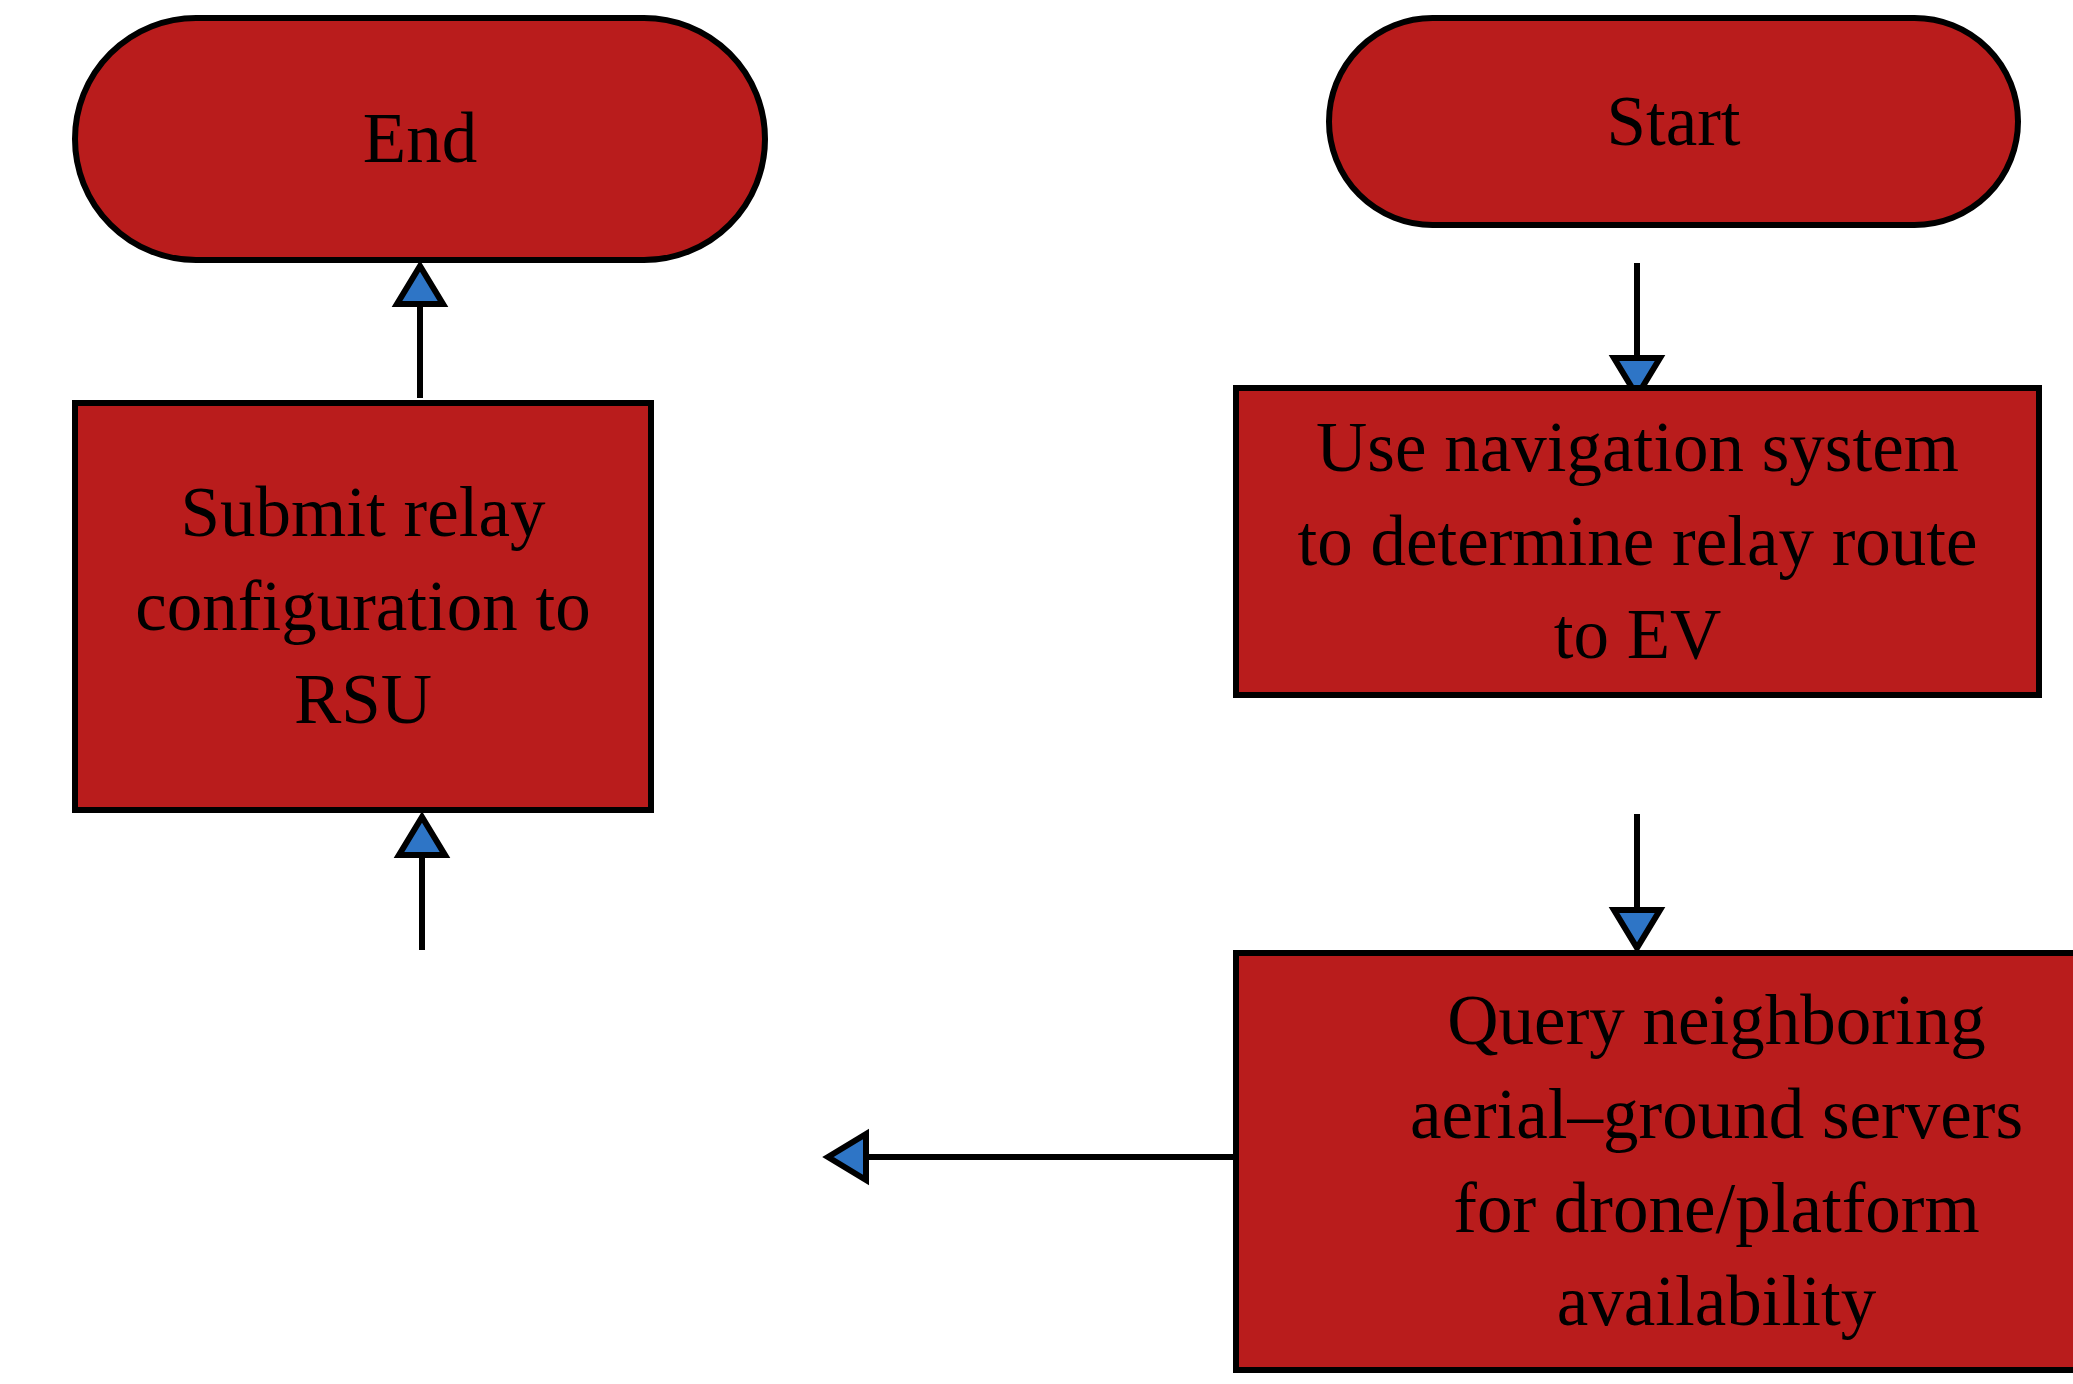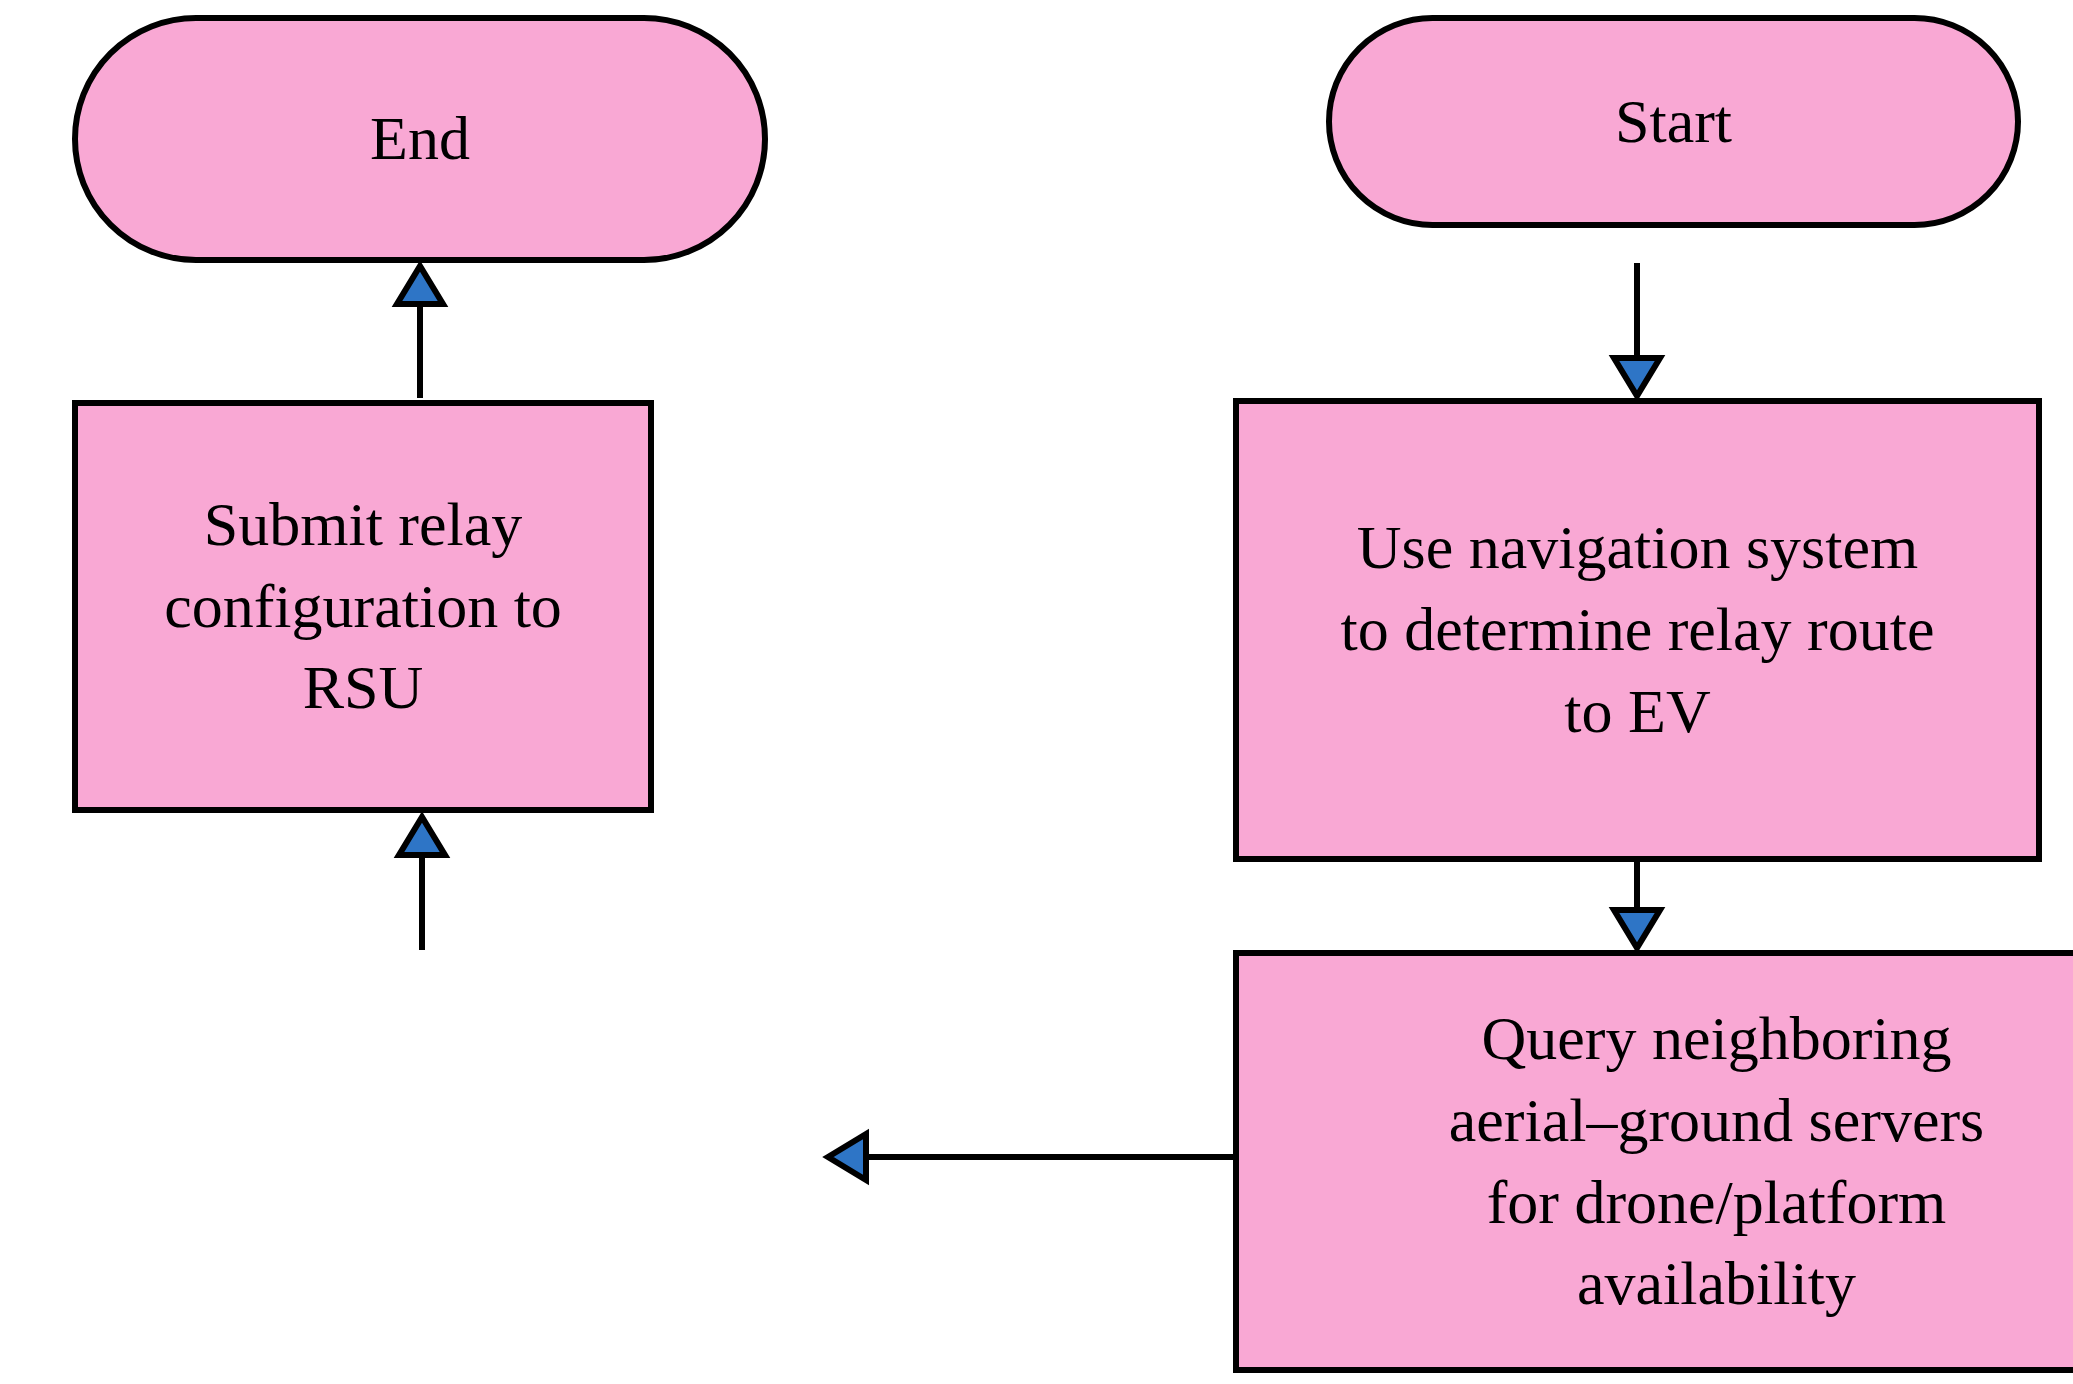--- a/index.html
+++ b/index.html
@@ -19,36 +19,36 @@
   .arrow-layer {
     position: absolute;
     left: 0; top: 0;
     width: 2073px;
     height: 1384px;
   }
   .node {
     position: absolute;
     box-sizing: border-box;
     border: 6px solid #000000;
-    background: #f9a8d4;
+    background: #b91c1c;
     display: flex;
     align-items: center;
     justify-content: center;
     text-align: center;
-    font-size: 62px;
+    font-size: 71px;
     line-height: 1.32;
     white-space: pre-line;
   }
   .terminator { border-radius: 126px; }
 
   .node-end       { left: 72px;   top: 15px;  width: 696px; height: 248px; }
   .node-start     { left: 1326px; top: 15px;  width: 695px; height: 213px; }
   .node-submit    { left: 72px;   top: 400px; width: 582px; height: 413px; }
   .node-establish { left: 12px;   top: 950px; width: 814px; height: 421px; }
-  .node-usenav    { left: 1233px; top: 398px; width: 809px; height: 464px; }
+  .node-usenav    { left: 1233px; top: 385px; width: 809px; height: 313px; }
   .node-query     { left: 1233px; top: 950px; width: 967px; height: 423px; }
 
   .edge-line {
     stroke: #000000;
     stroke-width: 6;
     fill: none;
   }
   .edge-head {
     stroke: #000000;
     stroke-width: 6;

